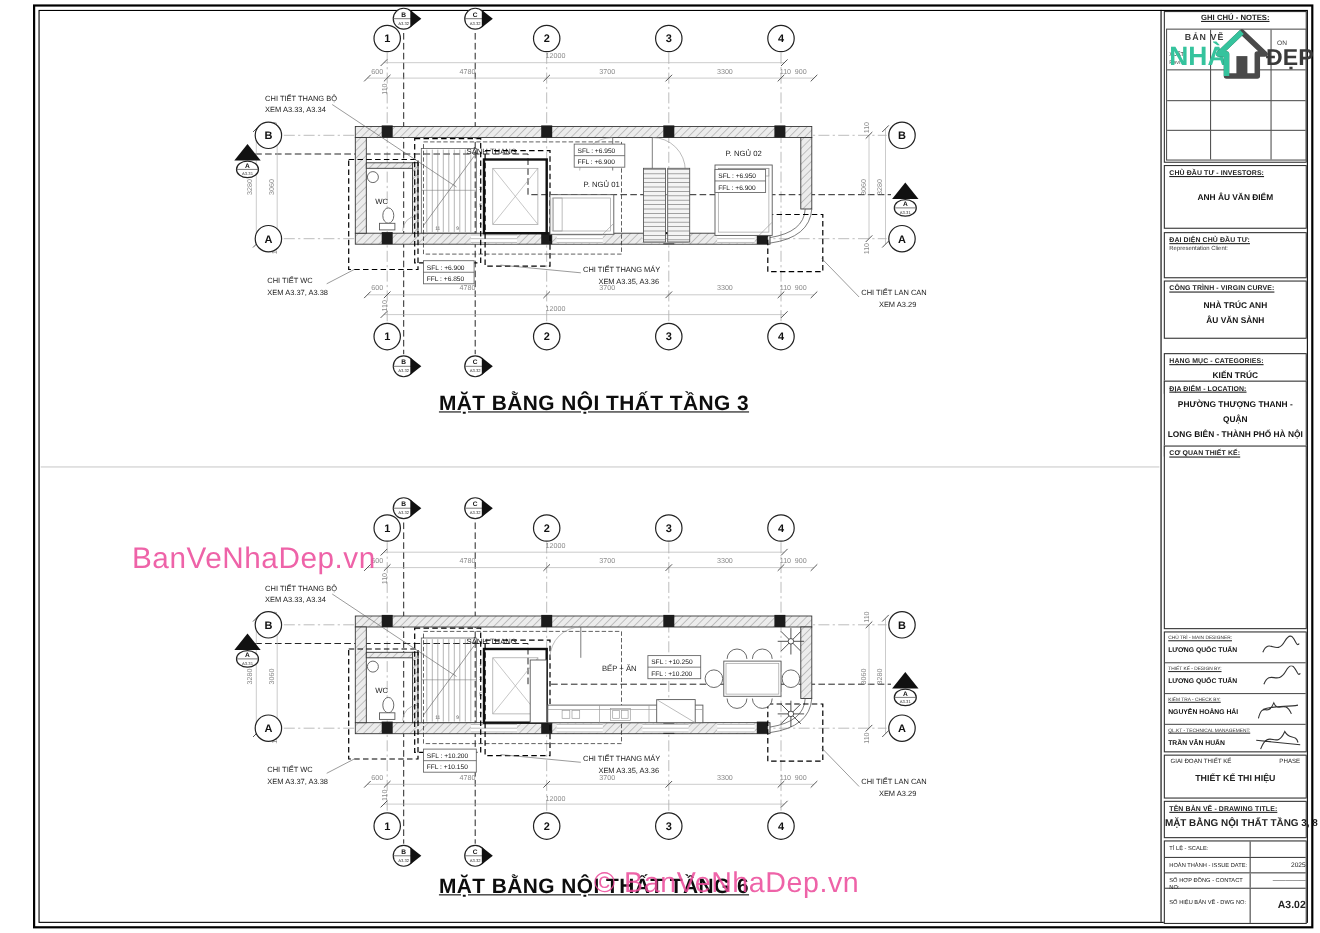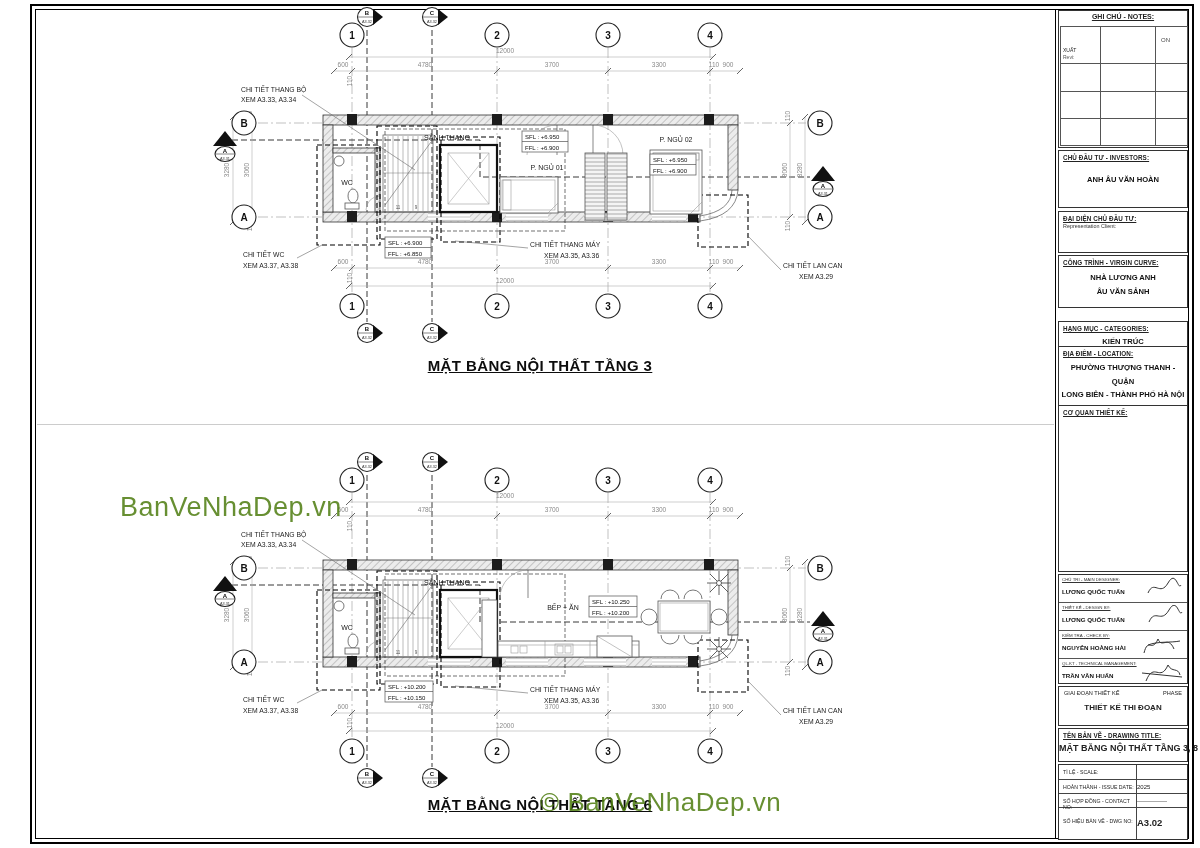--- a/index.html
+++ b/index.html
@@ -5,39 +5,39 @@
   html,body{margin:0;padding:0;background:#fff;}
   body{width:1200px;height:848px;position:relative;overflow:hidden;
        font-family:"Liberation Sans", sans-serif;color:#222;}
   .abs{position:absolute;}
   
   .frame-outer{left:30px;top:4px;width:1160px;height:836px;border:2px solid #000;}
   .frame-inner{left:35px;top:9px;width:1152px;height:828px;border:1px solid #000;}
   .tb-sep{left:1055px;top:9px;width:1px;height:829px;background:#000;}
   .plan-divider{left:37px;top:424px;width:1017px;height:1px;background:#ccc;}
   
-  .plan-title{width:400px;text-align:center;font-size:15px;font-weight:bold;
+  .plan-title{width:400px;text-align:center;font-size:19px;font-weight:bold;
       color:#0d0d0d;text-decoration:underline;letter-spacing:.4px;white-space:nowrap;}
   
-  .wm{color:#4d7c0f;font-size:27px;letter-spacing:.5px;opacity:.85;white-space:nowrap;}
+  .wm{color:#ec4899;font-size:27px;letter-spacing:.5px;opacity:.85;white-space:nowrap;}
   
   .tb-box{left:1058px;width:130px;border:1px solid #333;background:#fff;box-sizing:border-box;}
   .tb-head{font-size:6.3px;font-weight:bold;text-decoration:underline;color:#222;
       padding:3px 0 0 4px;letter-spacing:.1px;}
   .tb-val{font-size:7.6px;font-weight:bold;color:#111;text-align:center;line-height:1.8;}
   .tb-sub{font-size:5.4px;color:#333;padding:1px 0 0 4px;}
   .sig-row{position:relative;height:27px;border-bottom:1px solid #555;}
   .sig-row:last-child{border-bottom:none;}
   .sig-label{font-size:4.4px;text-decoration:underline;color:#333;padding:2px 0 0 3px;}
   .sig-name{font-size:6.2px;font-weight:bold;color:#111;padding:6px 0 0 3px;}
   .sig-scribble{position:absolute;right:3px;top:2px;}
   .bt-row{display:flex;border-bottom:1px solid #444;box-sizing:border-box;}
   .bt-row:last-child{border-bottom:none;}
   .bt-l{flex:0 0 78px;font-size:5.2px;color:#222;padding:4px 0 0 4px;border-right:1px solid #444;box-sizing:border-box;}
-  .bt-r{flex:1;font-size:6px;color:#222;text-align:left;padding-top:4px;}
+  .bt-r{flex:1;font-size:6px;color:#222;text-align:right;padding-top:4px;}
   .dwg-no{font-size:9.5px;font-weight:bold;}
   
   .nt-line{position:absolute;background:#555;}
   .logo-txt{position:absolute;font-weight:bold;white-space:nowrap;}
   
   svg text{font-family:"Liberation Sans", sans-serif;}
   .dimt{font-size:6.5px;fill:#8a8a8a;text-anchor:middle;}
   .bub{font-size:10px;fill:#111;text-anchor:middle;font-weight:bold;}
   .sect{font-size:6px;fill:#111;text-anchor:middle;font-weight:bold;}
   .secr{font-size:3.8px;fill:#333;text-anchor:middle;}
@@ -438,35 +438,45 @@
     <div class="nt-line" style="left:0;top:36px;width:126px;height:1px"></div>
     <div class="nt-line" style="left:0;top:64px;width:126px;height:1px"></div>
     <div class="nt-line" style="left:0;top:91px;width:126px;height:1px"></div>
     <div class="nt-line" style="left:39px;top:0;width:1px;height:118px"></div>
     <div class="nt-line" style="left:94px;top:0;width:1px;height:118px"></div>
     <div class="abs" style="left:2px;top:20px;font-size:5px">XUẤT</div>
     <div class="abs" style="left:2px;top:27px;font-size:5px;color:#555">Revi:</div>
     <div class="abs" style="left:100px;top:10px;font-size:6px;color:#444">ON</div>
   </div>
 
+  <div class="abs" style="left:4px;top:18px;width:122px;height:42px">
+    <span class="logo-txt" style="left:14px;top:0;font-size:8px;color:#3a3a3a;letter-spacing:1px">BẢN VẼ</span>
+    <span class="logo-txt" style="left:0;top:9px;font-size:24px;color:#35c39d">NHÀ</span>
+    <svg class="abs" style="left:42px;top:-4px" width="48" height="48" viewBox="0 0 48 48">
+      <path d="M24,4 L45,24 H38 V44 H10 V24 H3 Z" fill="#fff" stroke="#4a4a4a" stroke-width="5" stroke-linejoin="round"></path>
+      <path d="M24,4 L3,24 H10 V44" fill="none" stroke="#35c39d" stroke-width="5" stroke-linejoin="round"></path>
+      <rect x="19" y="26" width="10" height="18" fill="#4a4a4a"></rect>
+    </svg>
+    <span class="logo-txt" style="left:88px;top:12px;font-size:21px;color:#3a3a3a">ĐẸP</span>
+  </div>
 </div>
 
 <div class="abs tb-box" style="top:150px;height:58px">
   <div class="tb-head">CHỦ ĐẦU TƯ - INVESTORS:</div>
-  <div class="tb-val" style="margin-top:12px">ANH ÂU VĂN HOÀN</div>
+  <div class="tb-val" style="margin-top:12px">ANH ÂU VĂN ĐIỂM</div>
 </div>
 
 <div class="abs tb-box" style="top:211px;height:42px">
   <div class="tb-head">ĐẠI DIỆN CHỦ ĐẦU TƯ:</div>
   <div class="tb-sub">Representation Client:</div>
 </div>
 
 <div class="abs tb-box" style="top:255px;height:53px">
   <div class="tb-head">CÔNG TRÌNH - VIRGIN CURVE:</div>
-  <div class="tb-val" style="margin-top:5px">NHÀ LƯƠNG ANH</div>
+  <div class="tb-val" style="margin-top:5px">NHÀ TRÚC ANH</div>
   <div class="tb-val">ÂU VĂN SẢNH</div>
 </div>
 
 <div class="abs tb-box" style="top:321px;height:37px">
   <div class="tb-head">HẠNG MỤC - CATEGORIES:</div>
   <div class="tb-val" style="margin-top:3px">KIẾN TRÚC</div>
 </div>
 
 <div class="abs tb-box" style="top:346px;height:69px">
   <div class="tb-head">ĐỊA ĐIỂM - LOCATION:</div>
@@ -507,21 +517,21 @@
       <path d="M6,20 C14,0 20,22 28,4 C32,12 38,6 40,14 M2,12 L42,16" fill="none" stroke="#333" stroke-width="1"></path>
       </svg>
   </div>
 </div>
 
 <div class="abs tb-box" style="top:686px;height:40px">
   <div style="display:flex;justify-content:space-between;padding:3px 5px 0 5px">
     <span style="font-size:5.6px">GIAI ĐOẠN THIẾT KẾ</span>
     <span style="font-size:5.6px">PHASE</span>
   </div>
-  <div style="text-align:center;font-size:8px;font-weight:bold;margin-top:7px">THIẾT KẾ THI ĐOẠN</div>
+  <div style="text-align:center;font-size:8px;font-weight:bold;margin-top:7px">THIẾT KẾ THI HIỆU</div>
 </div>
 
 <div class="abs tb-box" style="top:728px;height:34px">
   <div class="tb-head">TÊN BẢN VẼ - DRAWING TITLE:</div>
   <div style="text-align:center;font-size:9px;font-weight:bold;margin-top:4px;white-space:nowrap">MẶT BẰNG NỘI THẤT TẦNG 3, 8</div>
 </div>
 
 <div class="abs tb-box" style="top:764px;height:76px">
   <div class="bt-row" style="height:15px">
     <div class="bt-l">TỈ LỆ - SCALE:</div>

